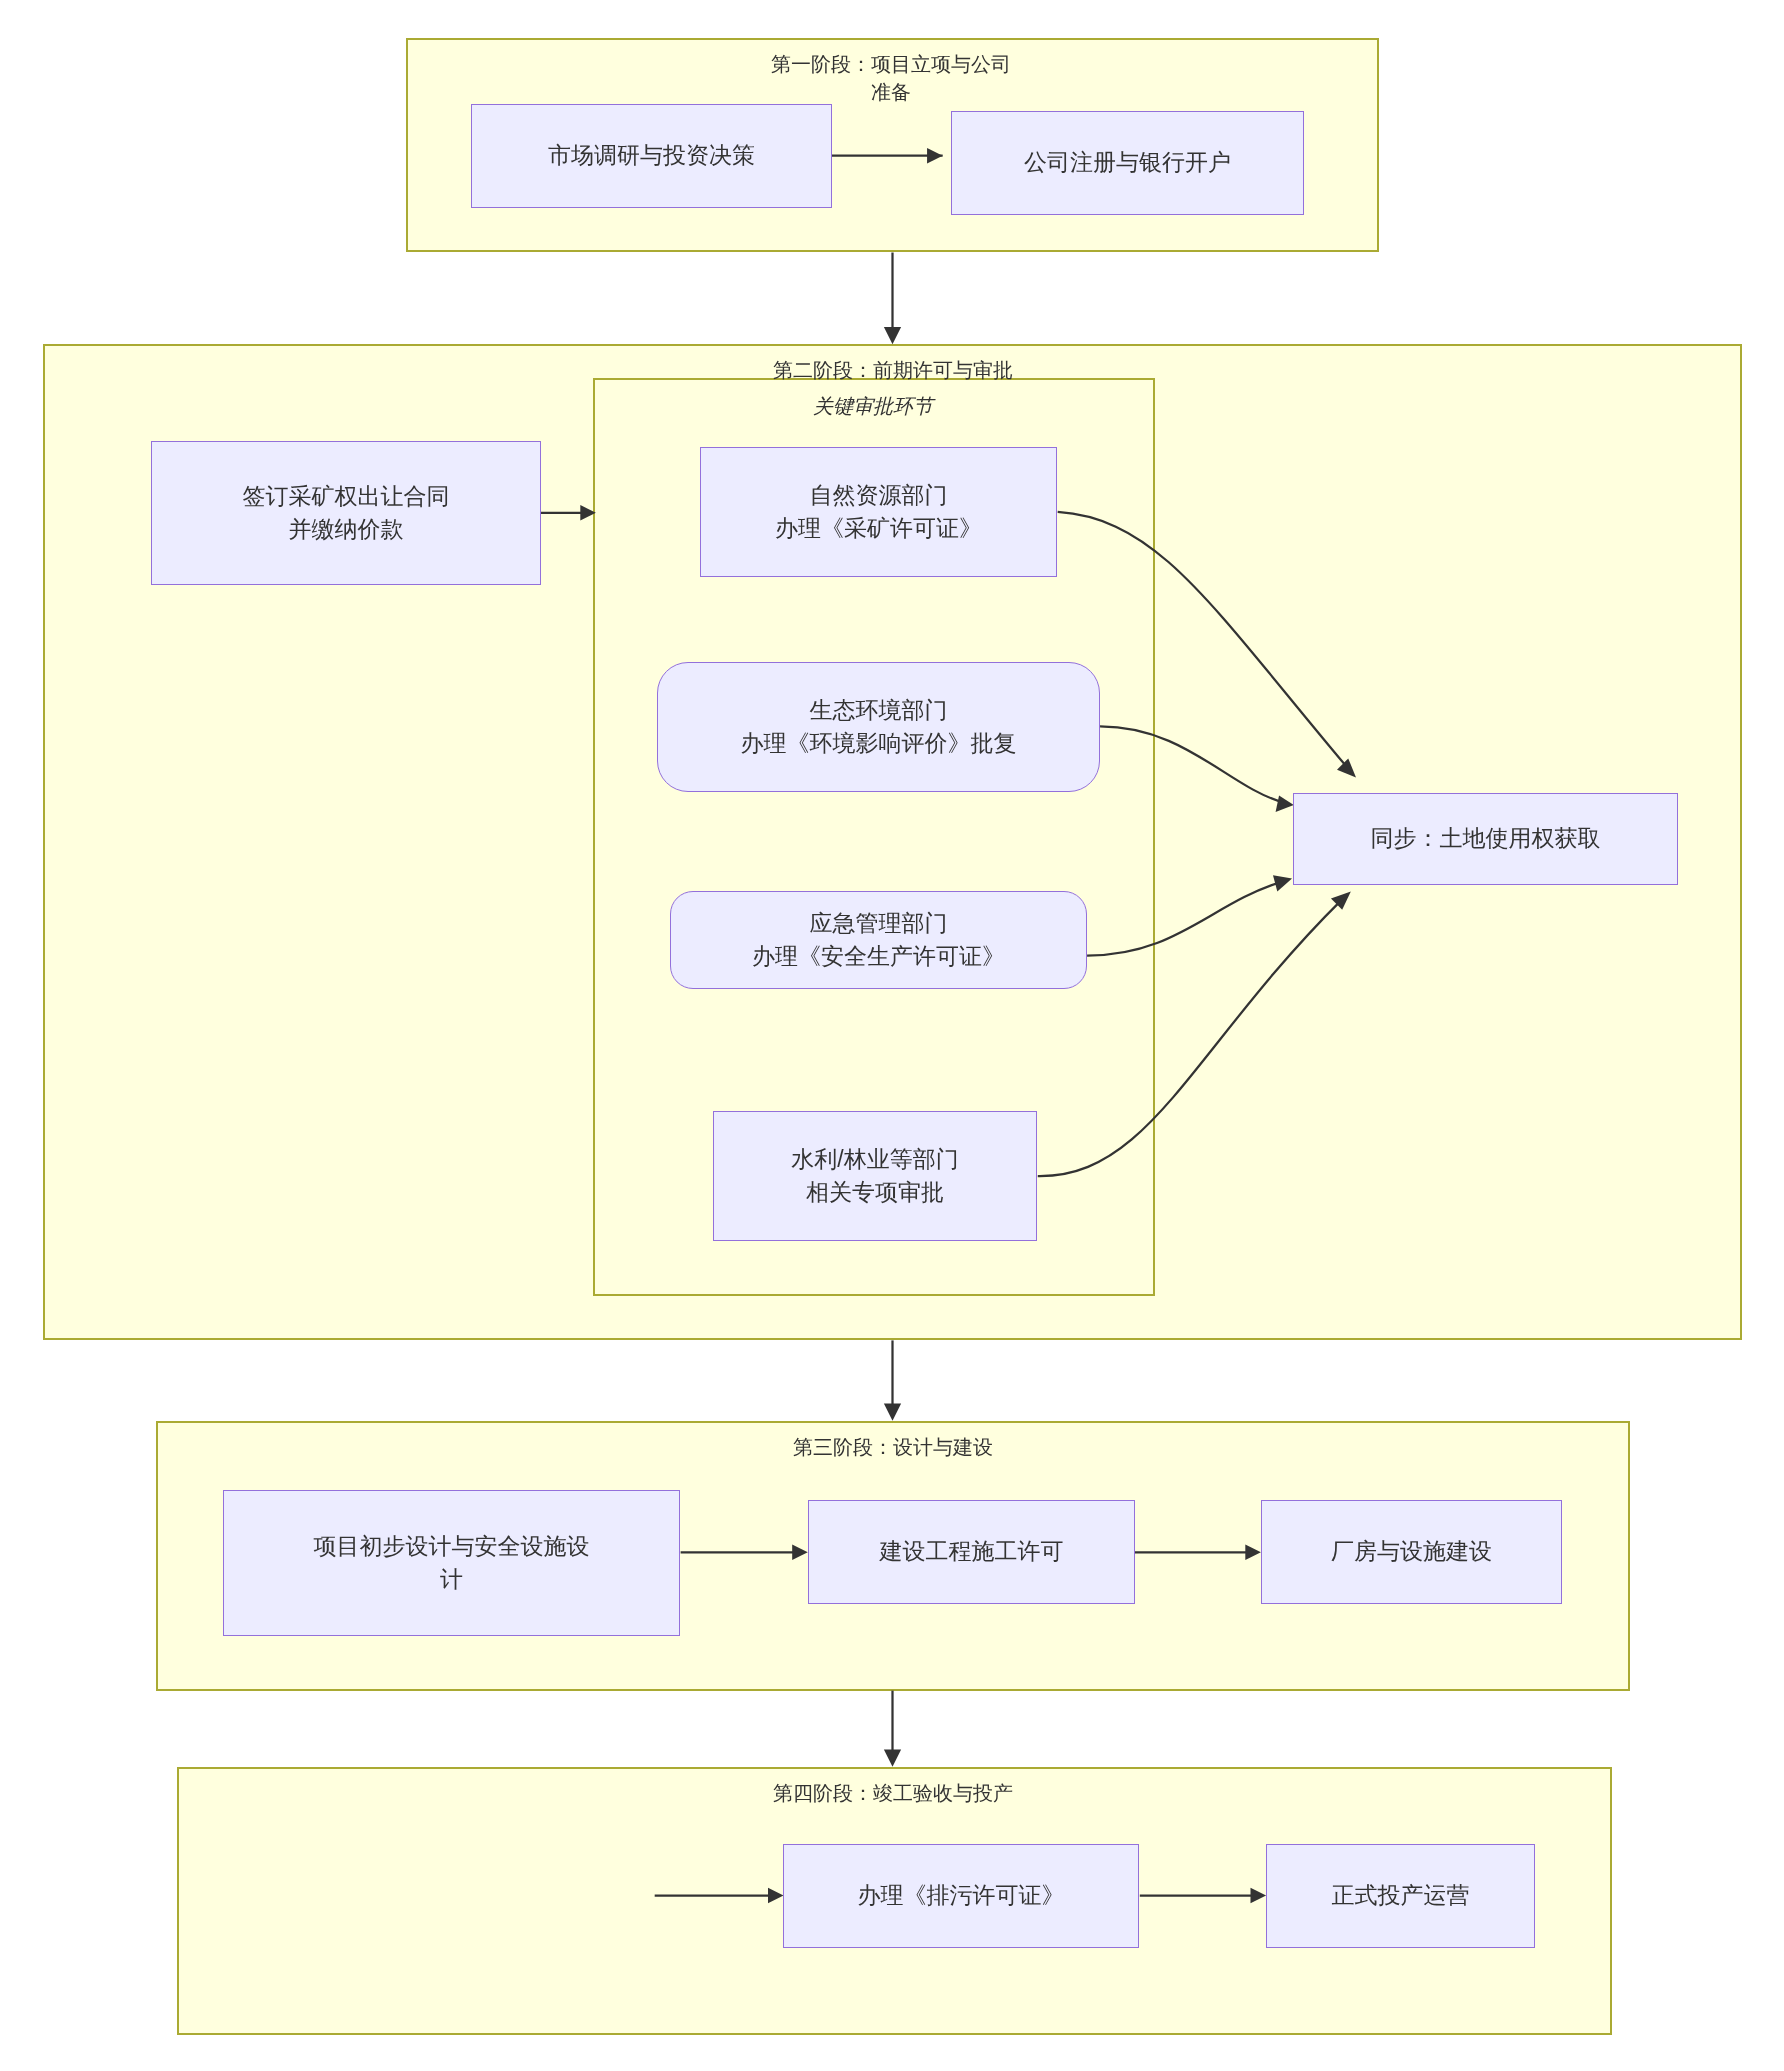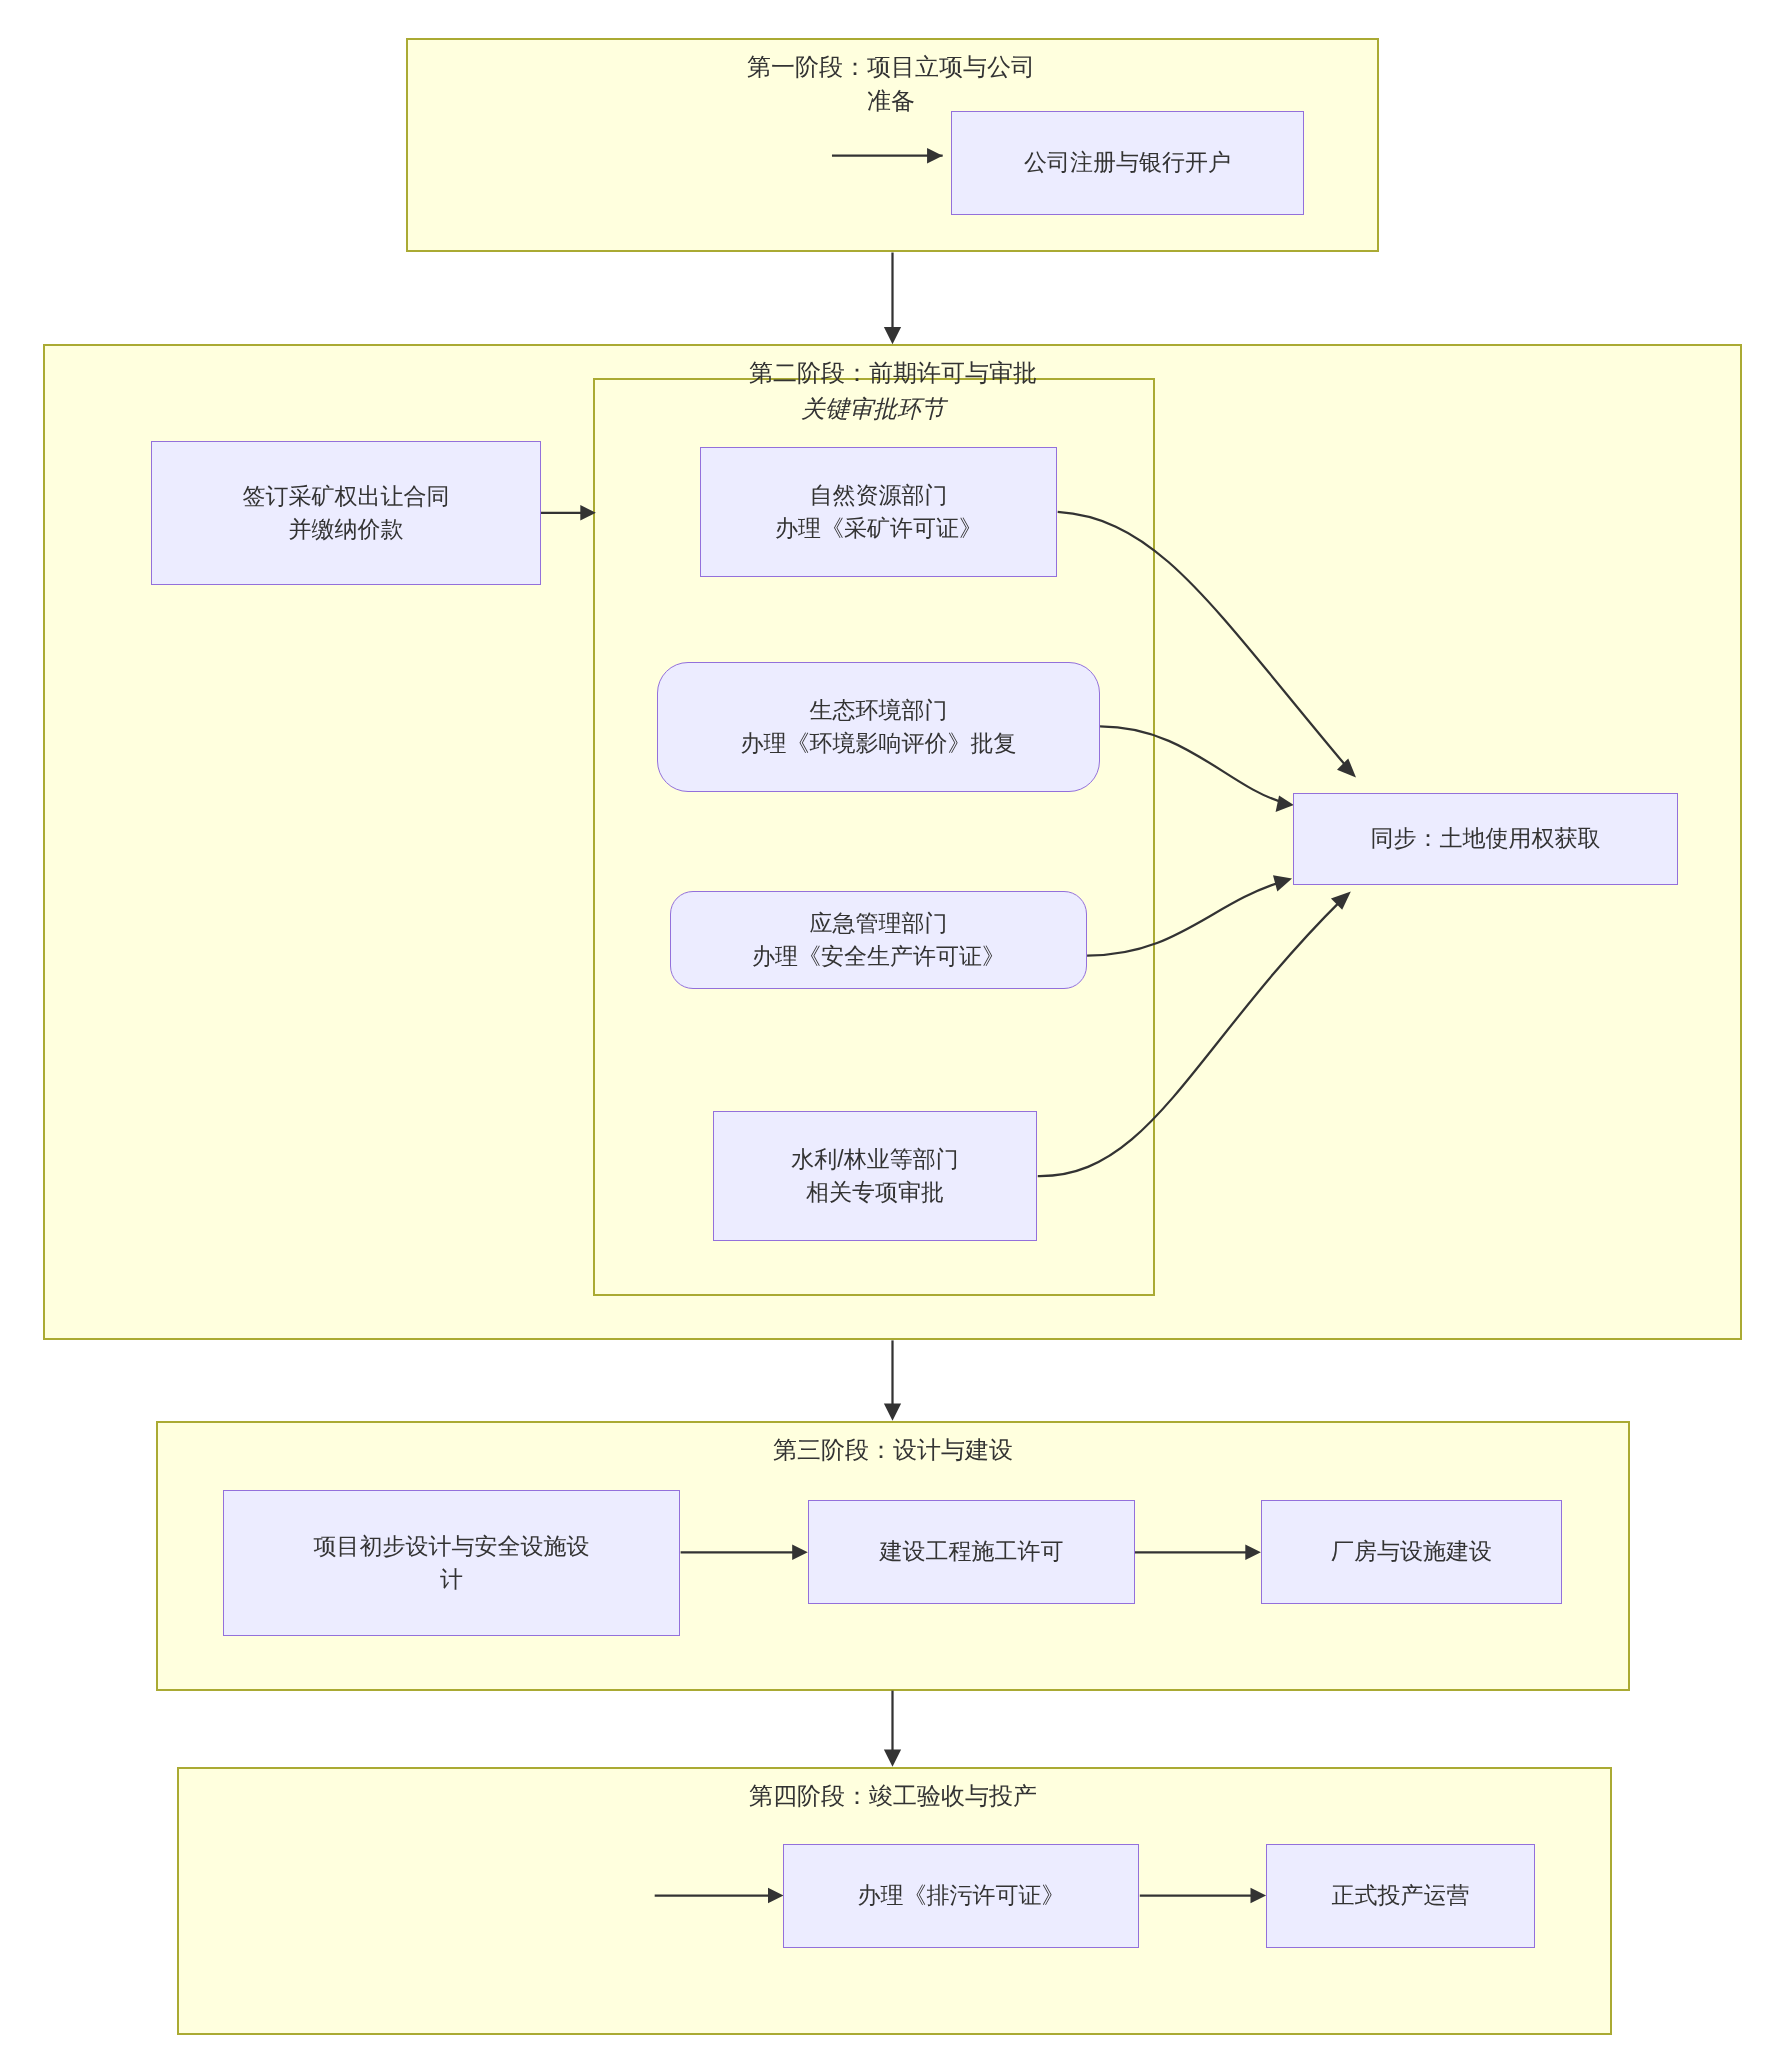--- a/index.html
+++ b/index.html
@@ -13,21 +13,21 @@
   .phase{
     position:absolute;
     background:#ffffde;
     border:2.6px solid #aaaa33;
     box-sizing:border-box;
     z-index:1;
   }
   .phase-title{
     position:absolute;
     color:#333333;
-    font-size:24px;
+    font-size:20px;
     line-height:1.42;
     text-align:center;
     white-space:pre-line;
     z-index:6;
     pointer-events:none;
   }
   
   .subphase{
     position:absolute;
     background:#ffffde;
@@ -124,20 +124,21 @@
 
     <g>
       <path class="edge" d="M 1318 2192 L 1455 2192"></path>
       <polygon class="arrowhead" points="1464,2192 1446,2183 1446,2201"></polygon>
     </g>
   </svg>
 
   <div class="phase" style="left:406px;top:38px;width:973px;height:214px;"></div>
   <div class="phase-title" style="left:666px;top:50px;width:450px;">第一阶段：项目立项与公司
 准备</div>
+  <div class="node" style="left:471px;top:104px;width:361px;height:104px;">市场调研与投资决策</div>
   <div class="node" style="left:951px;top:111px;width:353px;height:104px;">公司注册与银行开户</div>
 
   <div class="phase" style="left:43px;top:344px;width:1699px;height:996px;"></div>
   <div class="phase-title" style="left:668px;top:356px;width:450px;">第二阶段：前期许可与审批</div>
 
   <div class="subphase" style="left:593px;top:378px;width:562px;height:918px;"></div>
   <div class="phase-title" style="left:683px;top:392px;width:380px;font-style:italic;">关键审批环节</div>
 
   <div class="node" style="left:112px;top:441px;width:390px;height:144px;margin-left:39px;">签订采矿权出让合同
 并缴纳价款</div>

